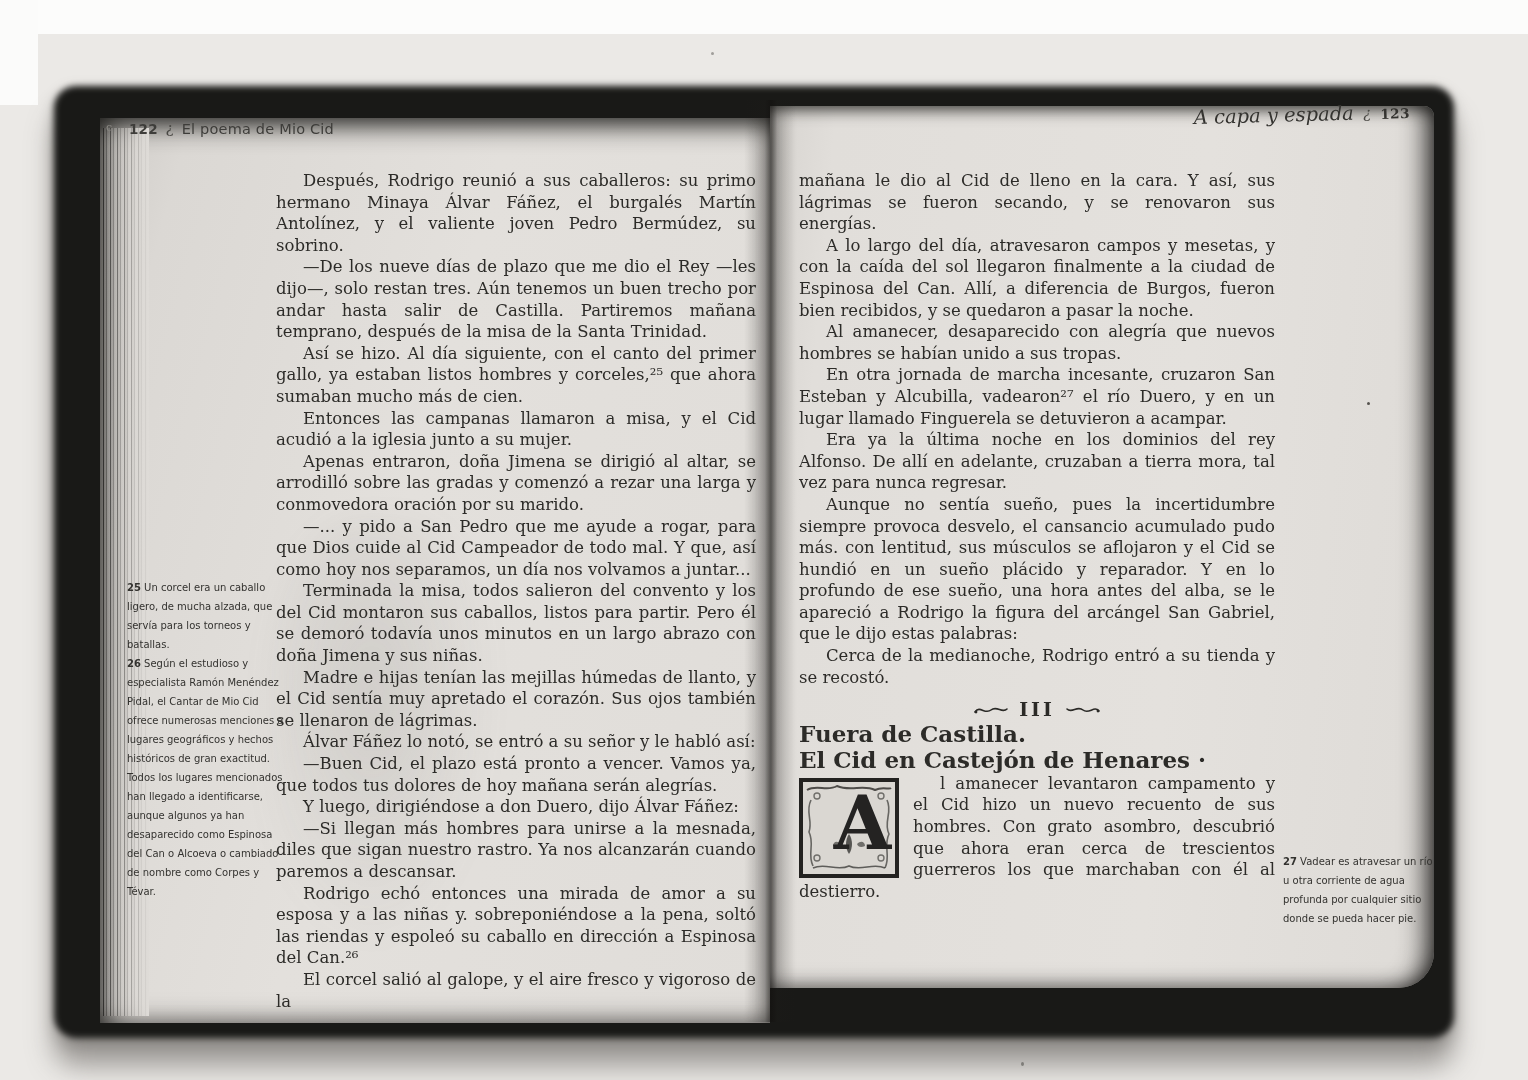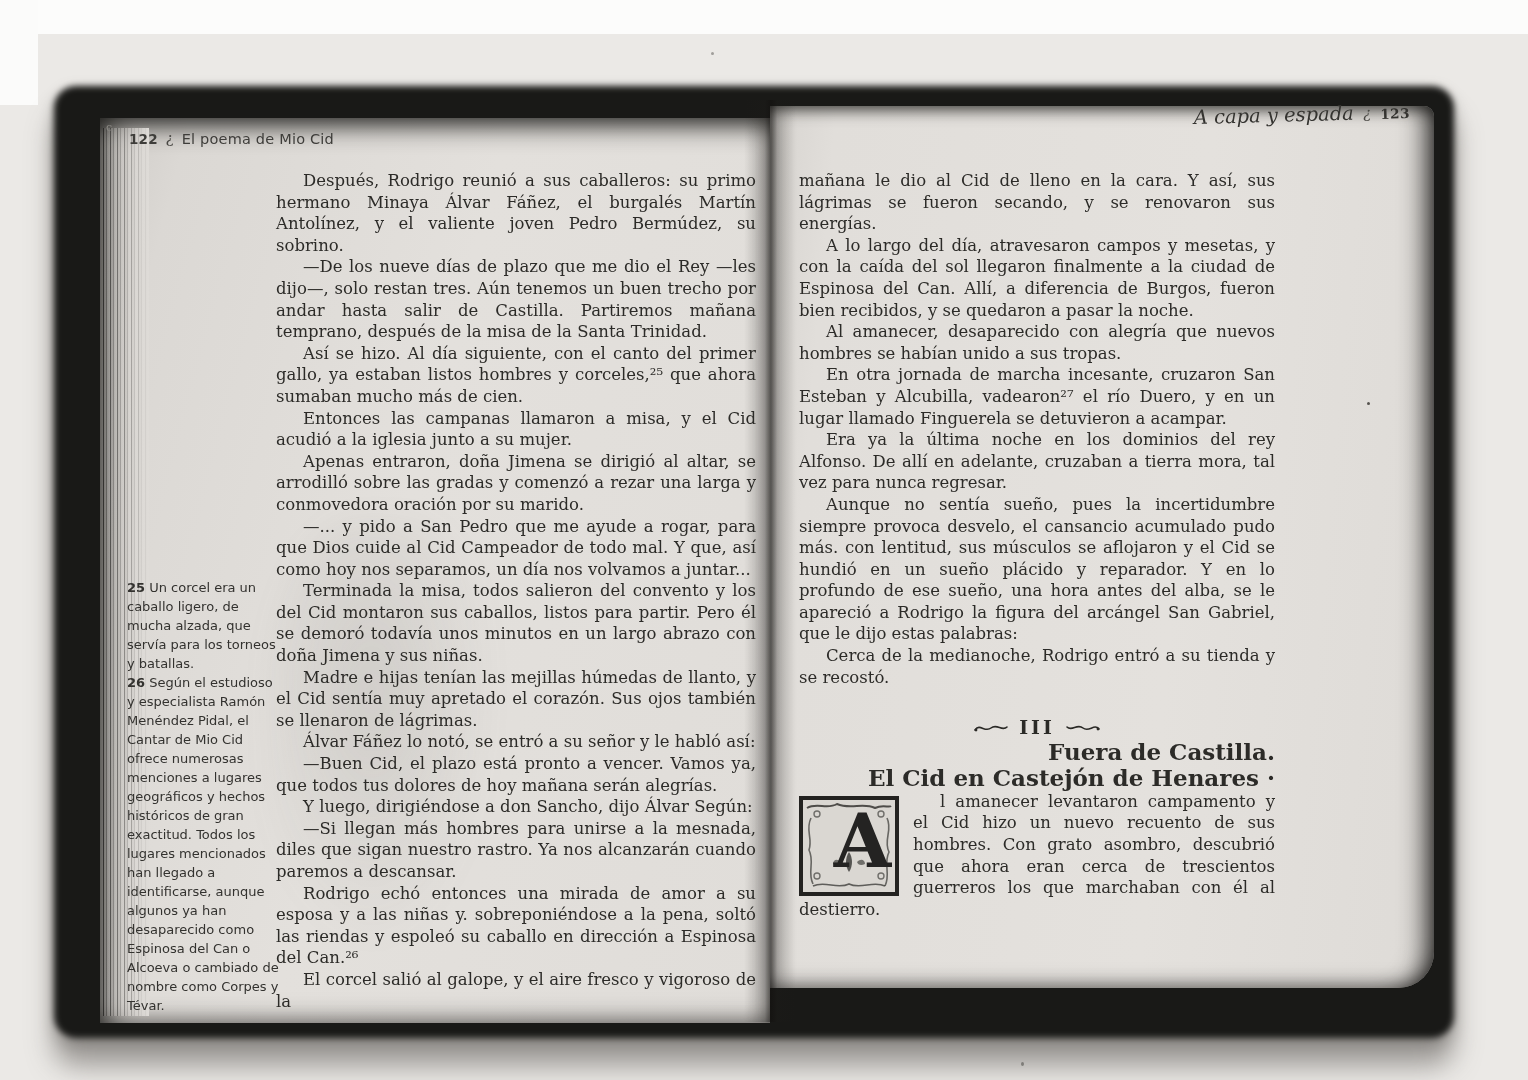--- a/index.html
+++ b/index.html
@@ -41,45 +41,45 @@
                  rgba(18,16,14,.5) 52%, rgba(30,28,25,.2) 64%, rgba(30,28,25,0) 100%);}
 
   
   .ghost{position:absolute;left:268px;top:520px;width:230px;height:430px;z-index:2;border-radius:40%;
       background:radial-gradient(ellipse at 45% 40%, rgba(110,108,104,.16), rgba(110,108,104,0) 70%);
       filter:blur(14px);}
 
   
   .content{position:absolute;z-index:3;}
 
-  .hdr-left{left:129px;top:130px;font-family:"DejaVu Sans", sans-serif;font-size:14.5px;
+  .hdr-left{left:129px;top:120px;font-family:"DejaVu Sans", sans-serif;font-size:14.5px;
       color:#3e3d3a;letter-spacing:.2px;}
   .hdr-left .num{font-weight:700;font-size:13.5px;}
   .hdr-sep{font-family:"DejaVu Serif", serif;font-size:15px;position:relative;top:-1px;padding:0 3px;color:#4a4945;}
   .stray{position:absolute;left:106px;top:121px;font-size:11px;color:#8a8883;z-index:3;}
 
   .hdr-right{left:1128px;top:104px;width:282px;text-align:right;color:#343330;
       font-family:"DejaVu Serif", serif;font-style:italic;font-size:19.5px;transform:rotate(-1.6deg);}
   .hdr-right .num{font-style:normal;font-size:13.5px;font-weight:700;letter-spacing:.5px;}
 
   .body-text{font-size:16.5px;line-height:21.6px;color:#2c2b28;text-align:justify;
       text-rendering:optimizeLegibility;}
   .body-text p{margin:0;text-indent:27px;}
   .body-text p.noindent{text-indent:0;}
   .text-left{left:276px;top:170px;width:480px;}
   .text-right{left:799px;top:170px;width:476px;}
 
-  .notes{font-family:"DejaVu Sans", sans-serif;font-size:13px;line-height:19px;color:#33322f;}
+  .notes{font-family:"DejaVu Sans", sans-serif;font-size:10px;line-height:19px;color:#33322f;}
   .notes p{margin:0;}
   .notes b{font-weight:700;}
   .notes-left{left:127px;top:578px;width:157px;}
   .notes-right{left:1283px;top:852px;width:151px;}
 
   
-  .chapter{margin-top:29px;text-align:right;text-indent:0;}
+  .chapter{margin-top:11px;text-align:left;text-indent:0;}
   .chapter .num-line{font-size:19px;font-weight:700;letter-spacing:3px;color:#2b2a27;
       display:flex;align-items:center;justify-content:center;gap:10px;}
   .chapter .sub{font-size:23px;line-height:26px;font-weight:600;color:#2c2b28;}
   .flourish{width:36px;height:14px;display:inline-block;}
   .flourish svg{display:block;}
 
   
   .dc-para{margin-top:20px;text-indent:0;}
   .dropcap{float:left;width:100px;height:100px;margin:5px 14px 2px 0;border:4px solid #232220;
       background:#dad7d2;position:relative;box-sizing:border-box;}
@@ -125,21 +125,21 @@
     <p>Después, Rodrigo reunió a sus caballeros: su primo hermano Minaya Álvar Fáñez, el burgalés Martín Antolínez, y el valiente joven Pedro Bermúdez, su sobrino.</p>
     <p>—De los nueve días de plazo que me dio el Rey —les dijo—, solo restan tres. Aún tenemos un buen trecho por andar hasta salir de Castilla. Partiremos mañana temprano, después de la misa de la Santa Trinidad.</p>
     <p>Así se hizo. Al día siguiente, con el canto del primer gallo, ya estaban listos hombres y corceles,²⁵ que ahora sumaban mucho más de cien.</p>
     <p>Entonces las campanas llamaron a misa, y el Cid acudió a la iglesia junto a su mujer.</p>
     <p>Apenas entraron, doña Jimena se dirigió al altar, se arrodilló sobre las gradas y comenzó a rezar una larga y conmovedora oración por su marido.</p>
     <p>—... y pido a San Pedro que me ayude a rogar, para que Dios cuide al Cid Campeador de todo mal. Y que, así como hoy nos separamos, un día nos volvamos a juntar...</p>
     <p>Terminada la misa, todos salieron del convento y los del Cid montaron sus caballos, listos para partir. Pero él se demoró todavía unos minutos en un largo abrazo con doña Jimena y sus niñas.</p>
     <p>Madre e hijas tenían las mejillas húmedas de llanto, y el Cid sentía muy apretado el corazón. Sus ojos también se llenaron de lágrimas.</p>
     <p>Álvar Fáñez lo notó, se entró a su señor y le habló así:</p>
     <p>—Buen Cid, el plazo está pronto a vencer. Vamos ya, que todos tus dolores de hoy mañana serán alegrías.</p>
-    <p>Y luego, dirigiéndose a don Sancho, dijo Álvar Según:</p>
+    <p>Y luego, dirigiéndose a don Duero, dijo Álvar Fáñez:</p>
     <p>—Si llegan más hombres para unirse a la mesnada, diles que sigan nuestro rastro. Ya nos alcanzarán cuando paremos a descansar.</p>
     <p>Rodrigo echó entonces una mirada de amor a su esposa y a las niñas y. sobreponiéndose a la pena, soltó las riendas y espoleó su caballo en dirección a Espinosa del Can.²⁶</p>
     <p>El corcel salió al galope, y el aire fresco y vigoroso de la</p>
   </div>
 
   <div class="content notes notes-left">
     <p><b>25</b>
       <span>Un corcel era un caballo ligero, de mucha alzada, que servía para los torneos y batallas.</span></p>
     <p><b>26</b>
       <span>Según el estudioso y especialista Ramón Menéndez Pidal, el Cantar de Mio Cid ofrece numerosas menciones a lugares geográficos y hechos históricos de gran exactitud. Todos los lugares mencionados han llegado a identificarse, aunque algunos ya han desaparecido como Espinosa del Can o Alcoeva o cambiado de nombre como Corpes y Tévar.</span></p>
@@ -187,17 +187,21 @@
           <circle cx="14" cy="14" r="3" fill="none" stroke="#2a2927" stroke-width="1.4" opacity=".6"></circle>
           <circle cx="78" cy="14" r="3" fill="none" stroke="#2a2927" stroke-width="1.4" opacity=".6"></circle>
           <circle cx="14" cy="76" r="3" fill="none" stroke="#2a2927" stroke-width="1.4" opacity=".6"></circle>
           <circle cx="78" cy="76" r="3" fill="none" stroke="#2a2927" stroke-width="1.4" opacity=".6"></circle>
         </svg>
         <span class="letter">A</span>
       </span><span>l amanecer levantaron campamento y el Cid hizo un nuevo recuento de sus hombres. Con grato asombro, descubrió que ahora eran cerca de trescientos guerreros los que marchaban con él al destierro.</span>
     </p>
   </div>
 
+  <div class="content notes notes-right">
+    <p><b>27</b>
+      <span>Vadear es atravesar un río u otra corriente de agua profunda por cualquier sitio donde se pueda hacer pie.</span></p>
+  </div>
 
   <div class="speck" style="left:1367px;top:402px;width:3px;height:3px;"></div>
   <div class="speck" style="left:1021px;top:1062px;width:3px;height:4px;opacity:.6;"></div>
   <div class="speck" style="left:711px;top:52px;width:3px;height:3px;opacity:.5;"></div>
 </div>
 
 </body></html>

